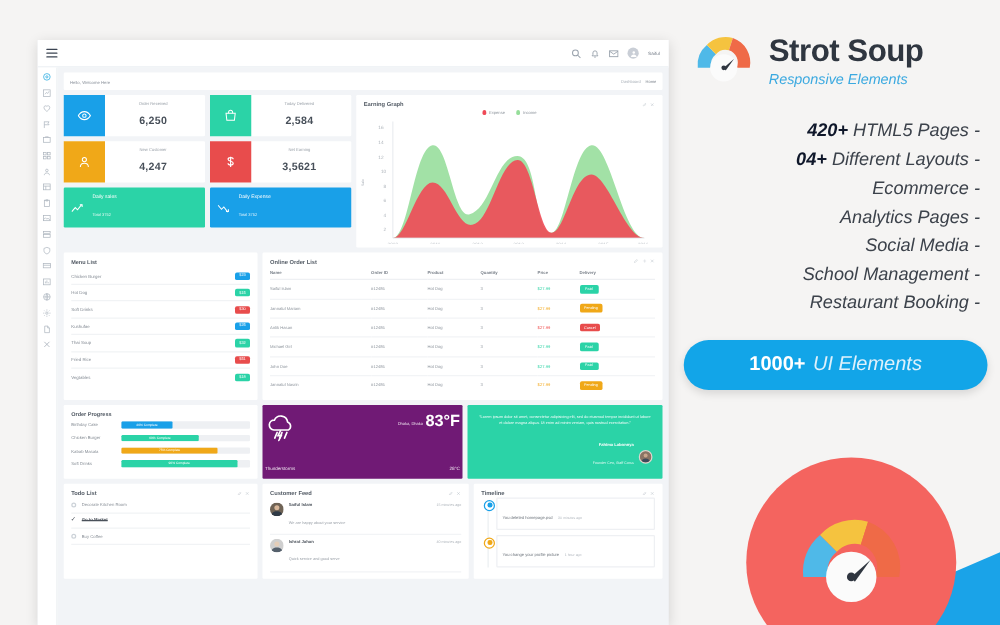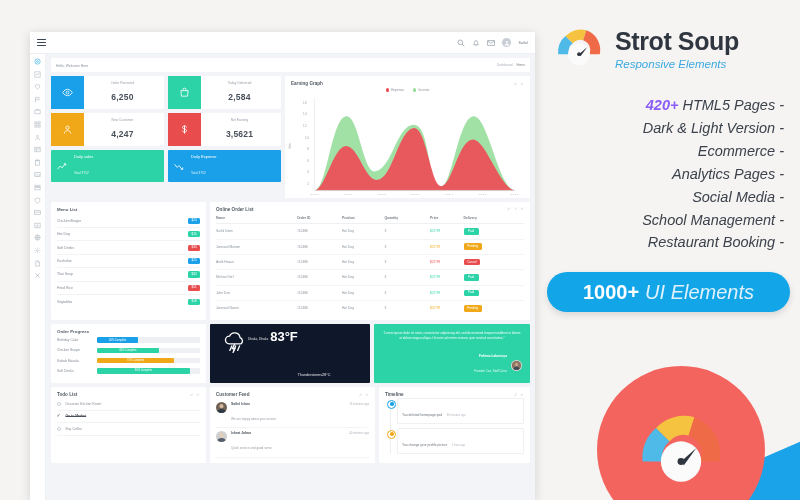--- a/index.html
+++ b/index.html
@@ -140,22 +140,22 @@
   .progcard { width: 155px; background: #fff; border-radius: 1px; padding: 5px 6px; }
   .prow { display: flex; align-items: center; margin-bottom: 4.6px; }
   .pname { font-size: 3.4px; color: #878e96; width: 40px; flex: none; }
   .ptrack { flex: 1; height: 5.6px; background: #eef0f3; border-radius: 1px; overflow: hidden; }
   .pfill {
     height: 100%; border-radius: 1px; color: #fff; font-size: 2.6px;
     display: flex; align-items: center; justify-content: center; white-space: nowrap;
   }
 
   .weather {
-    width: 160px; background: #0f172a; border-radius: 1px; color: #fff;
-    padding: 6px 12px; display: flex; flex-direction: row; position: relative;
+    width: 160px; background: #701a75; border-radius: 1px; color: #fff;
+    padding: 6px 2px; display: flex; flex-direction: column; position: relative;
   }
   .w-top { display: flex; align-items: flex-start; }
   .w-ic { width: 26px; height: 24px; }
   .w-ic svg { width: 100%; height: 100%; display: block; }
   .w-right { margin-left: auto; text-align: right; display:flex; align-items:flex-end; gap:2px;}
   .w-city { font-size: 3.2px; opacity: .85; padding-bottom: 2px; }
   .w-temp { font-size: 13px; font-weight: bold; line-height: 1; }
   .w-bottom { display: flex; align-items: flex-end; margin-top: auto; }
   .w-cond { font-size: 3.6px; opacity: .9; }
   .w-c { margin-left: auto; font-size: 3.8px; opacity: .9; }
@@ -222,29 +222,29 @@
   .gauge-sm svg { width: 100%; height: 100%; display: block; }
   .brand-tx { padding-top: 4px; }
   .brand-t1 { font-size: 25px; font-weight: bold; color: #2f3640; letter-spacing: -.4px; line-height: 1; }
   .brand-t2 { font-size: 11.5px; color: #3ba9e0; font-style: italic; margin-top: 4px; }
 
   .features { text-align: right; padding-right: 16px; margin-top: 20px; }
   .feat {
     font-size: 14.5px; font-style: italic; color: #3c424b; line-height: 1.58;
     white-space: nowrap;
   }
-  .feat .hl { color: #8b5cf6; font-weight: bold; font-style: italic; }
+  .feat .hl { color: #0f172a; font-weight: bold; font-style: italic; }
 
   .uibadge {
     margin: 18px 0 0 2px; width: 243px; height: 40px; background: #12a5e8;
     border-radius: 20px; display: flex; align-items: center; justify-content: center;
     box-shadow: 0 3px 7px rgba(0,0,0,.12);
   }
-  .uibadge b { font-size: 20px; color: #fff; font-weight: bold; }
-  .uibadge i { font-size: 20px; color: #dff1fb; font-style: italic; margin-left: 6px; }
+  .uibadge b { font-size: 16px; color: #fff; font-weight: bold; }
+  .uibadge i { font-size: 16px; color: #dff1fb; font-style: italic; margin-left: 6px; }
 
   .bluewedge {
     position: absolute; left: 120px; bottom: 0; width: 190px; height: 105px;
     background: #1aa3e8;
     clip-path: polygon(0% 100%, 100% 22%, 100% 100%);
   }
   .bigcircle {
     position: absolute; left: 52px; bottom: -34px; width: 168px; height: 168px;
     border-radius: 50%; background: #f4645f;
     display: flex; align-items: center; justify-content: center;
@@ -861,21 +861,21 @@
         </svg>
       </span>
       <span class="brand-tx">
         <span class="brand-t1">Strot Soup</span>
         <span class="brand-t2">Responsive Elements</span>
       </span>
     </div>
 
     <div class="features">
       <div class="feat"><span class="hl">420+</span><span> HTML5 Pages -</span></div>
-      <div class="feat"><span>Dark &amp; Light Version -</span></div>
+      <div class="feat"><span class="hl">04+</span><span> Different Layouts -</span></div>
       <div class="feat"><span>Ecommerce -</span></div>
       <div class="feat"><span>Analytics Pages -</span></div>
       <div class="feat"><span>Social Media -</span></div>
       <div class="feat"><span>School Management -</span></div>
       <div class="feat"><span>Restaurant Booking -</span></div>
     </div>
 
     <div class="uibadge">
       <b>1000+</b>
       <i>UI Elements</i>

